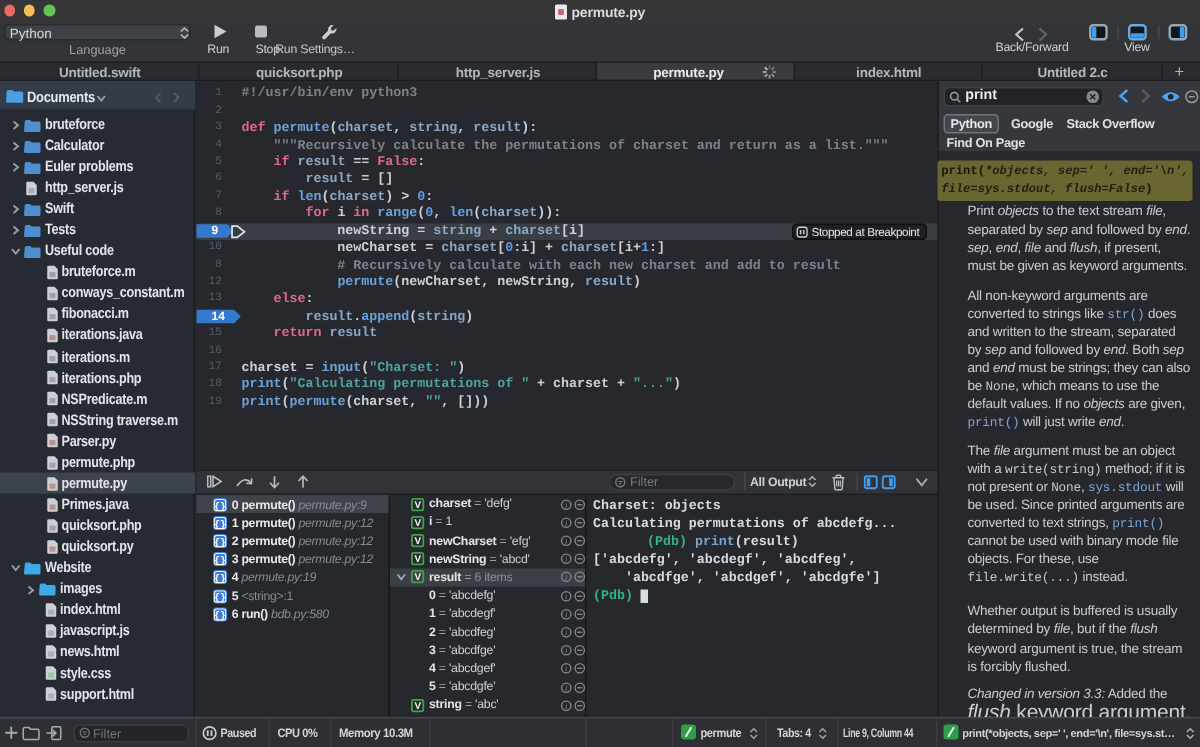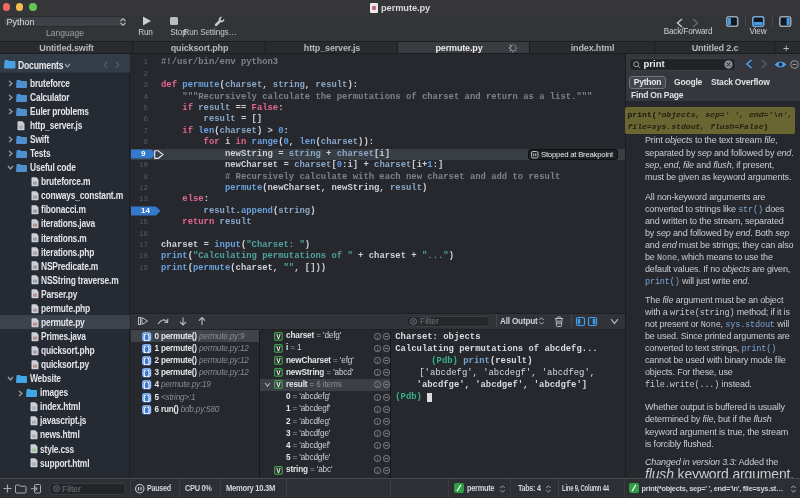--- a/index.html
+++ b/index.html
@@ -379,21 +379,21 @@
     <rect x="0" y="0" width="9.4" height="9.4" rx="2" fill="#3e7cd2"></rect>
     <rect x="1" y="1" width="7.4" height="7.4" rx="1.4" fill="none" stroke="rgba(255,255,255,0.85)" stroke-width="0.8"></rect>
     <text x="4.7" y="7.1" font-family="Liberation Mono" font-size="6.4" font-weight="bold" fill="#fff" text-anchor="middle">{}</text>
   </svg>
 <div class="a" style="left:154.5px;top:380.3px;font-size:8.2px;letter-spacing:-0.2px;line-height:9.6px;white-space:pre;"><span style="color:#e6e8ea;font-weight:bold;">4</span><span style="color:#878c93;font-style:italic;"> permute.py:19</span></div>
 <svg style="left:142.3px;top:392.6px;" width="9.4" height="9.4">
     <rect x="0" y="0" width="9.4" height="9.4" rx="2" fill="#3e7cd2"></rect>
     <rect x="1" y="1" width="7.4" height="7.4" rx="1.4" fill="none" stroke="rgba(255,255,255,0.85)" stroke-width="0.8"></rect>
     <text x="4.7" y="7.1" font-family="Liberation Mono" font-size="6.4" font-weight="bold" fill="#fff" text-anchor="middle">{}</text>
   </svg>
-<div class="a" style="left:154.5px;top:392.5px;font-size:8.2px;letter-spacing:-0.2px;line-height:9.6px;white-space:pre;"><span style="color:#e6e8ea;font-weight:bold;">5</span><span style="color:#878c93;font-style:italic;"> &lt;string&gt;:1</span></div>
+<div class="a" style="left:154.5px;top:392.5px;font-size:8.2px;letter-spacing:-0.2px;line-height:9.6px;white-space:pre;"><span style="color:#e6e8ea;font-weight:bold;">5</span><span style="color:#878c93;"> &lt;string&gt;:1</span></div>
 <svg style="left:142.3px;top:404.8px;" width="9.4" height="9.4">
     <rect x="0" y="0" width="9.4" height="9.4" rx="2" fill="#3e7cd2"></rect>
     <rect x="1" y="1" width="7.4" height="7.4" rx="1.4" fill="none" stroke="rgba(255,255,255,0.85)" stroke-width="0.8"></rect>
     <text x="4.7" y="7.1" font-family="Liberation Mono" font-size="6.4" font-weight="bold" fill="#fff" text-anchor="middle">{}</text>
   </svg>
 <div class="a" style="left:154.5px;top:404.7px;font-size:8.2px;letter-spacing:-0.2px;line-height:9.6px;white-space:pre;"><span style="color:#e6e8ea;font-weight:bold;">6</span><span style="color:#e6e8ea;font-weight:bold;"> run()</span><span style="color:#878c93;font-style:italic;"> bdb.py:580</span></div>
 <svg style="left:273.5px;top:331.6px;" width="8.8" height="8.8">
     <rect x="0.6" y="0.6" width="7.6" height="7.6" rx="1.2" fill="none" stroke="#3fa24a" stroke-width="1.2"></rect>
     <text x="4.5" y="6.8" font-family="Liberation Sans" font-size="6.6" font-weight="bold" fill="#f2f6f3" text-anchor="middle">V</text>
   </svg>
@@ -525,21 +525,21 @@
     <circle cx="3.5" cy="3.5" r="3.1" fill="none" stroke="#86898f" stroke-width="0.9"></circle>
     <text x="3.5" y="5.6" font-family="Liberation Serif" font-size="5.5" font-style="italic" fill="#86898f" text-anchor="middle">i</text>
   </svg>
 <svg style="left:382.5px;top:466.7px;" width="7" height="7">
     <circle cx="3.5" cy="3.5" r="3.1" fill="none" stroke="#86898f" stroke-width="0.9"></circle>
     <path d="M1.8 3.5 L5.2 3.5" stroke="#86898f" stroke-width="0.9"></path>
   </svg>
 <div class="a mono" style="left:395.3px;top:331.6px;font-size:8.9px;font-weight:bold;line-height:11.4px;"><span style="color:#d8dbdf">Charset: objects</span></div>
 <div class="a mono" style="left:395.3px;top:343.7px;font-size:8.9px;font-weight:bold;line-height:11.4px;"><span style="color:#d8dbdf">Calculating permutations of abcdefg...</span></div>
 <div class="a mono" style="left:395.3px;top:355.8px;font-size:8.9px;font-weight:bold;line-height:11.4px;margin-left:36px;"><span style="color:#35b285;font-weight:bold">(Pdb) </span><span style="color:#7aa3cc">print</span><span style="color:#d8dbdf">(result)</span></div>
-<div class="a mono" style="left:395.3px;top:367.9px;font-size:8.9px;font-weight:normal;line-height:11.4px;margin-left:24px;"><span style="color:#d8dbdf">['abcdefg', 'abcdegf', 'abcdfeg',</span></div>
+<div class="a mono" style="left:395.3px;top:367.9px;font-size:8.9px;font-weight:bold;line-height:11.4px;"><span style="color:#d8dbdf">['abcdefg', 'abcdegf', 'abcdfeg',</span></div>
 <div class="a mono" style="left:395.3px;top:380.0px;font-size:8.9px;font-weight:bold;line-height:11.4px;"><span style="color:#d8dbdf">    'abcdfge', 'abcdgef', 'abcdgfe']</span></div>
 <div class="a mono" style="left:395.3px;top:392.1px;font-size:8.9px;font-weight:bold;line-height:11.4px;"><span style="color:#35b285;font-weight:bold">(Pdb) </span></div>
 <div class="a" style="left:427px;top:392.8px;width:4.5px;height:9.5px;background:#d9dce0;"></div>
 <div class="a" style="left:626px;top:54px;width:174px;height:47px;background:#36373c;"></div>
 <div class="a" style="left:626px;top:101px;width:174px;height:377px;background:#27282d;"></div>
 <div class="a" style="left:625px;top:54px;width:1px;height:424px;background:#1c1d20;"></div>
 <div class="a" style="left:629px;top:57.5px;width:107px;height:13.5px;background:#212327;border:1px solid #3c3f45;border-radius:4px;"></div>
 <svg style="left:633px;top:60.5px;" width="8" height="8">
     <circle cx="3.2" cy="3.2" r="2.5" fill="none" stroke="#9a9ea5" stroke-width="1"></circle>
     <path d="M5.2 5.2 L7.2 7.2" stroke="#9a9ea5" stroke-width="1"></path>

